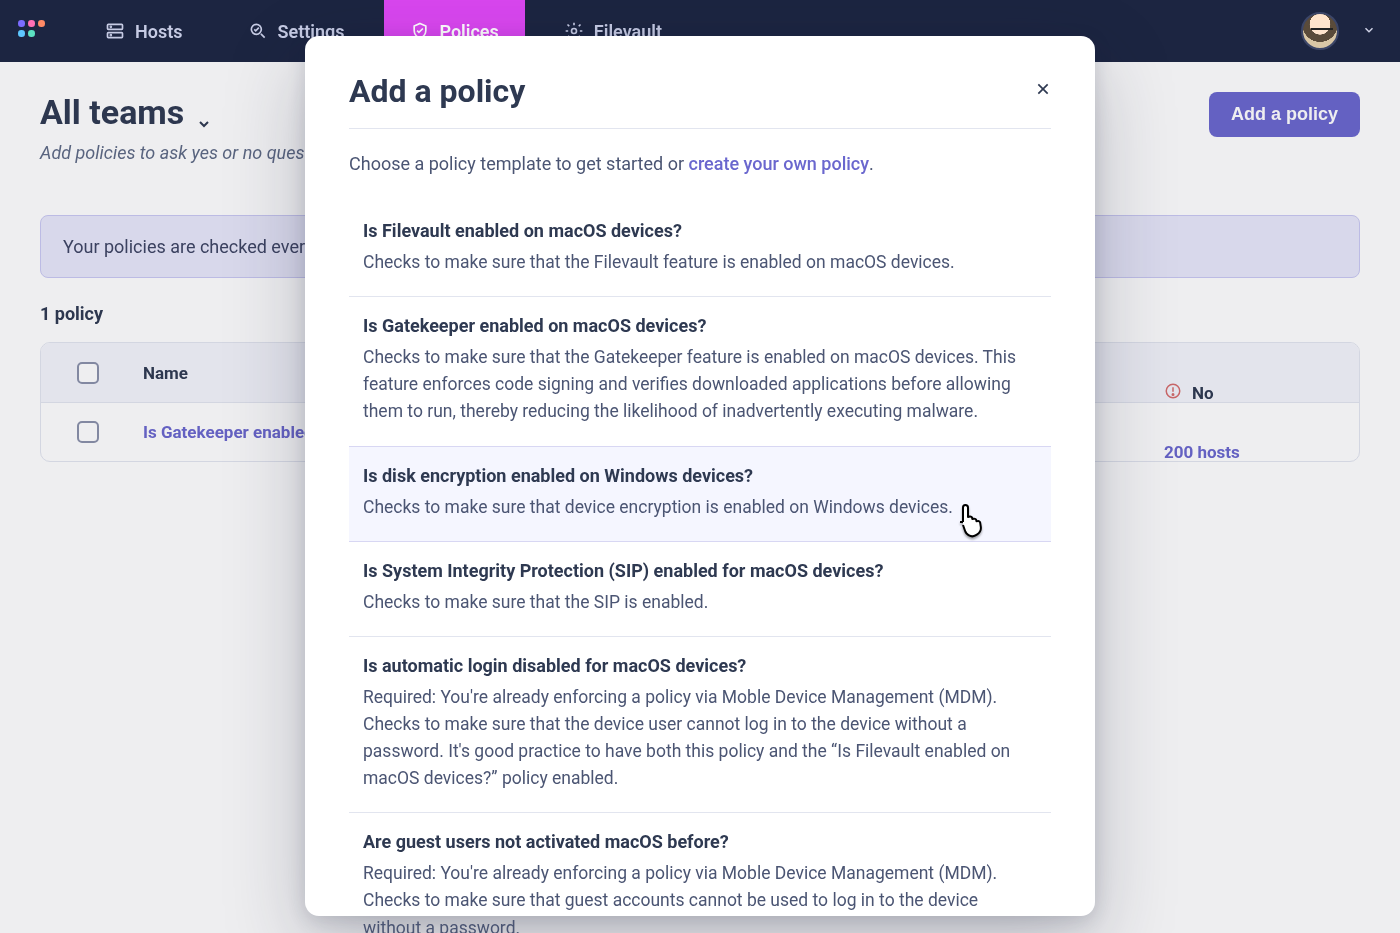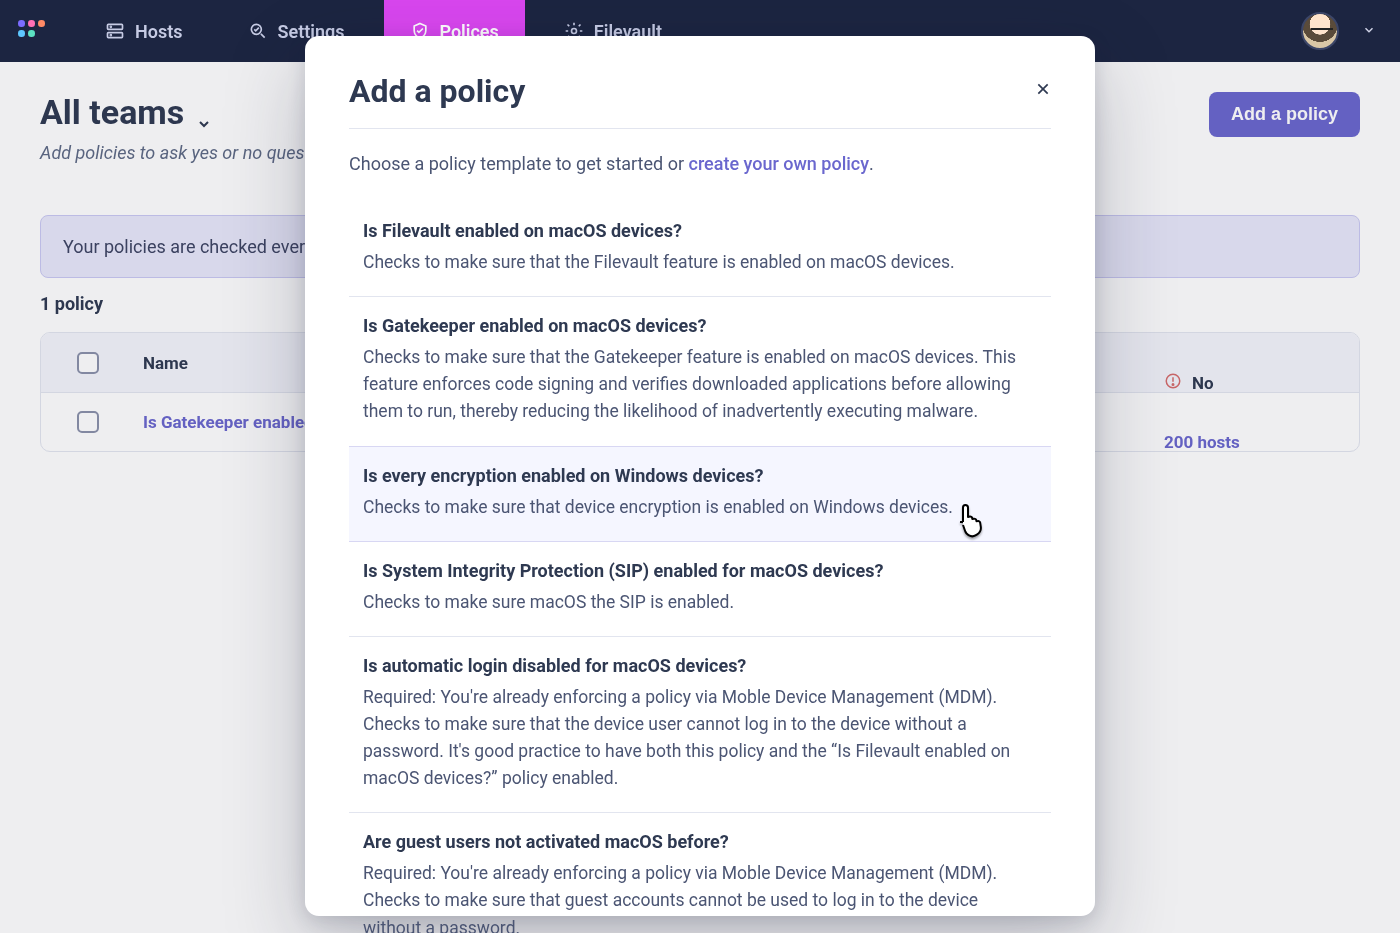--- a/index.html
+++ b/index.html
@@ -96,21 +96,21 @@
   .banner{
     margin-top:52px;
     border:1px solid #c9c8f2;
     background:var(--purple-light);
     border-radius:8px;
     padding:20px 22px;
     color:#3d4463;font-size:18px;
   }
 
   .count{
-    margin-top:15px;font-weight:700;color:var(--text-dark);font-size:18px;
+    margin-top:25px;font-weight:700;color:var(--text-dark);font-size:18px;
   }
 
   
   .tbl{
     margin-top:18px;
     border:1px solid var(--row-border);
     border-radius:10px;
     overflow:hidden;
     width:100%;
   }
@@ -318,26 +318,26 @@
   <div class="tpl-list" id="tpl-list">
       <div class="tpl">
         <div class="tpl-title">Is Filevault enabled on macOS devices?</div>
         <div class="tpl-desc">Checks to make sure that the Filevault feature is enabled on macOS devices.</div>
       </div>
       <div class="tpl">
         <div class="tpl-title">Is Gatekeeper enabled on macOS devices?</div>
         <div class="tpl-desc">Checks to make sure that the Gatekeeper feature is enabled on macOS devices. This feature enforces code signing and verifies downloaded applications before allowing them to run, thereby reducing the likelihood of inadvertently executing malware.</div>
       </div>
       <div class="tpl hovered">
-        <div class="tpl-title">Is every encryption enabled on Windows devices?</div>
+        <div class="tpl-title">Is disk encryption enabled on Windows devices?</div>
         <div class="tpl-desc">Checks to make sure that device encryption is enabled on Windows devices.</div>
       </div>
       <div class="tpl">
         <div class="tpl-title">Is System Integrity Protection (SIP) enabled for macOS devices?</div>
-        <div class="tpl-desc">Checks to make sure macOS the SIP is enabled.</div>
+        <div class="tpl-desc">Checks to make sure that the SIP is enabled.</div>
       </div>
       <div class="tpl">
         <div class="tpl-title">Is automatic login disabled for macOS devices?</div>
         <div class="tpl-desc">Required: You're already enforcing a policy via Moble Device Management (MDM). Checks to make sure that the device user cannot log in to the device without a password. It's good practice to have both this policy and the “Is Filevault enabled on macOS devices?” policy enabled.</div>
       </div>
       <div class="tpl">
         <div class="tpl-title">Are guest users not activated macOS before?</div>
         <div class="tpl-desc">Required: You're already enforcing a policy via Moble Device Management (MDM). Checks to make sure that guest accounts cannot be used to log in to the device without a password.</div>
       </div>
     </div>

